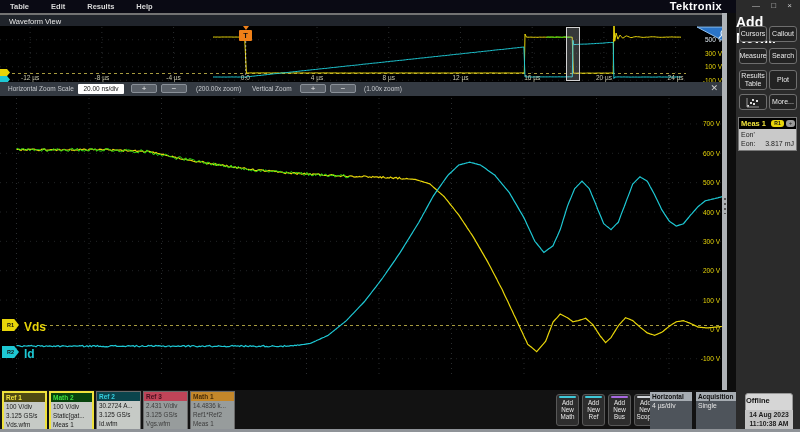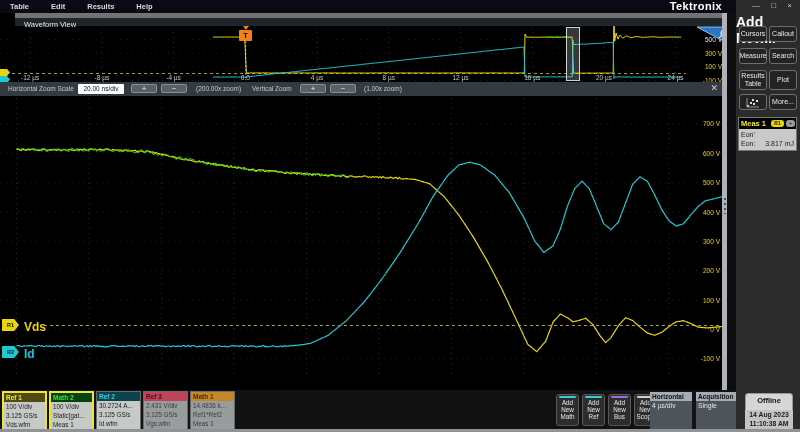--- a/index.html
+++ b/index.html
@@ -5,21 +5,21 @@
   html,body{margin:0;padding:0;background:#000;}
   #app{position:relative;width:800px;height:432px;background:#000;overflow:hidden;
        font-family:"Liberation Sans",sans-serif;-webkit-font-smoothing:antialiased;}
   .abs{position:absolute;}
   
   .topbar{left:0;top:0;width:736px;height:13px;background:#0a0a14;display:flex;align-items:center;}
   .menu-item{color:#d8d8d8;font-size:7.5px;font-weight:bold;margin-left:22px;cursor:default;}
   .menu-item:first-child{margin-left:10px;}
   .logo{position:absolute;right:14px;top:0px;color:#fff;font-size:11px;font-weight:bold;letter-spacing:.4px;}
   
-  .tabstrip{left:0;top:13px;width:736px;height:13px;background:#20242b;border-top:5px solid #737373;box-sizing:border-box;margin-left:15px;}
+  .tabstrip{left:0;top:13px;width:736px;height:13px;background:#20242b;border-top:2px solid #737373;box-sizing:border-box;}
   .tab{position:absolute;left:9px;top:2px;color:#e6e6e6;font-size:7.5px;}
   
   .zoombar{left:0;top:82px;width:722px;height:14px;background:#343a42;color:#c6c9cd;font-size:6.5px;}
   .zb-label{position:absolute;top:3px;}
   .zb-box{position:absolute;top:1.5px;height:10px;background:#fff;color:#111;border-radius:1px;
           font-size:6.5px;text-align:center;line-height:10px;}
   .zb-btn{position:absolute;top:2px;width:26px;height:9px;background:#5a6068;border:1px solid #8a9098;
           border-radius:2px;color:#e8e8e8;font-size:8px;line-height:7px;text-align:center;box-sizing:border-box;cursor:default;}
   .zb-close{position:absolute;top:1px;right:4px;color:#cfcfcf;font-size:9px;cursor:default;}
   
@@ -65,21 +65,21 @@
   .badge.sel{border:2px solid #efe23c;}
   .badge-head{height:9px;font-size:6.5px;font-weight:bold;padding-left:2px;line-height:9px;}
   .badge-body{font-size:6.3px;line-height:9px;padding-left:2px;height:29px;overflow:hidden;}
   .addbtn{position:absolute;top:4px;width:23px;height:32px;background:#2d2d2d;border:1px solid #585858;
       border-radius:3px;box-sizing:border-box;color:#e8e8e8;font-size:6.3px;text-align:center;line-height:1.15;cursor:default;}
   .addbtn .stripe{display:block;height:2px;margin:1px 2px 1px 2px;border-radius:1px;}
   .panel{position:absolute;top:2px;height:36px;box-sizing:border-box;cursor:default;}
   .panel-head{height:9px;background:#a6acb2;color:#0d0d0d;font-size:6.5px;font-weight:bold;padding-left:2px;line-height:9px;}
   .panel-body{height:27px;background:#4e545b;color:#e4e4e4;font-size:6.8px;padding:1px 0 0 2px;}
   .offline-btn{position:absolute;left:745px;top:393px;width:48px;height:20px;background:#d6d6d6;border:1px solid #989898;
-      border-radius:3px;color:#111;font-size:7.5px;font-weight:bold;text-align:center;line-height:13px;box-sizing:border-box;cursor:default;}
+      border-radius:3px;color:#111;font-size:7.5px;font-weight:bold;text-align:left;line-height:13px;box-sizing:border-box;cursor:default;}
   .datebox{position:absolute;left:745px;top:410px;width:48px;height:19px;background:#c3c3c3;color:#202020;
       font-size:6.8px;font-weight:bold;text-align:center;line-height:1.3;padding-top:1px;box-sizing:border-box;}
   .taskstrip{left:0;top:429px;width:800px;height:3px;background:#8f9398;}
   svg{display:block;}
 </style>
 </head>
 <body>
 
 <div id="app">
 

